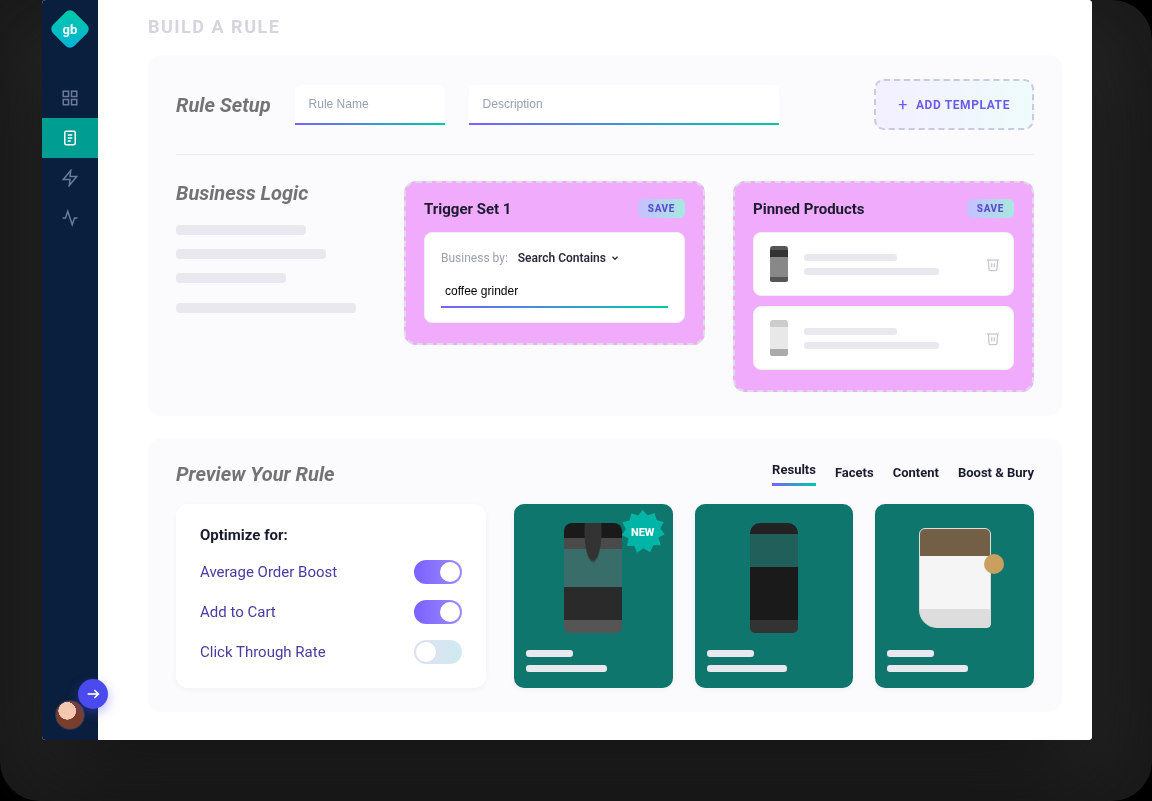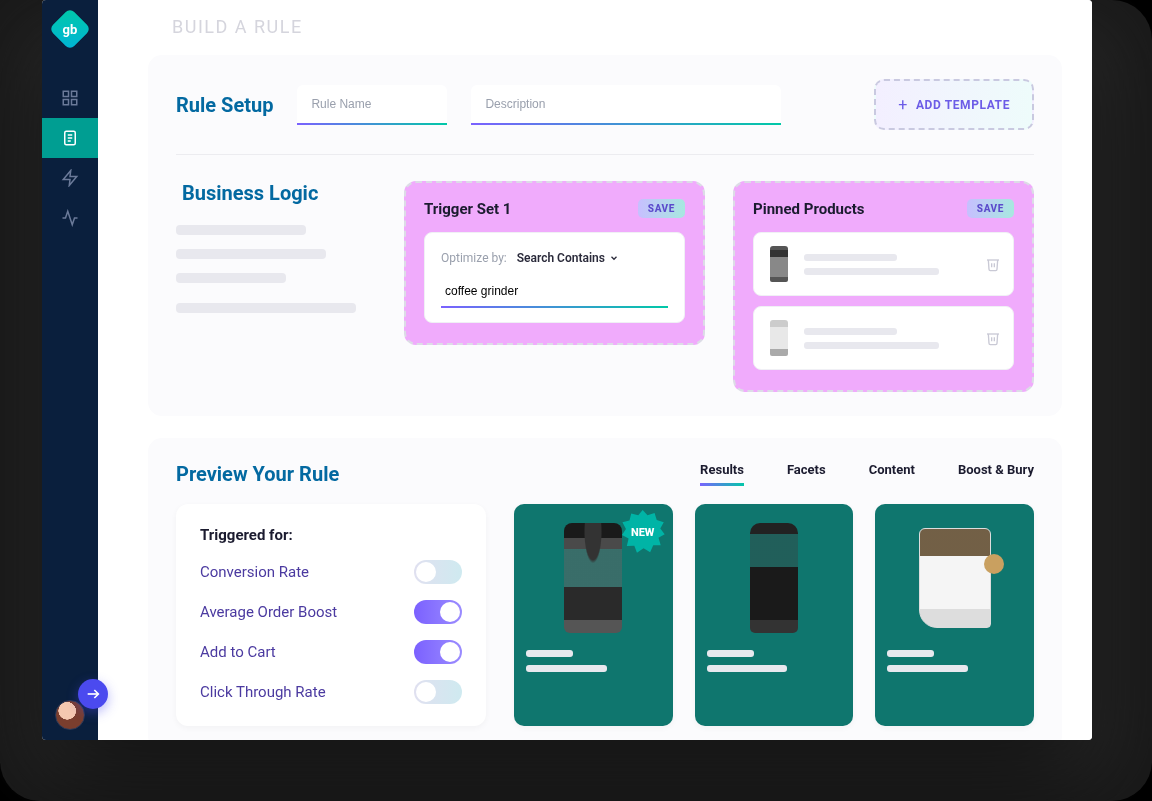--- a/index.html
+++ b/index.html
@@ -98,44 +98,44 @@
   }
   
   .main {
     flex: 1;
     background: #ffffff;
     overflow-y: auto;
     padding: 16px 30px 30px 50px;
   }
   .page-title {
     font-size: 18px;
-    font-weight: 400;
+    font-weight: 700;
     letter-spacing: 1.5px;
     color: #d5d5dd;
     margin-bottom: 18px;
-    margin-left: 24px;
   }
   .card {
     background: #fbfbfd;
     border-radius: 14px;
     padding: 24px 28px;
     margin-bottom: 22px;
   }
   .setup-row {
     display: flex;
     align-items: center;
     gap: 24px;
     padding-bottom: 24px;
     border-bottom: 1px solid #ececf0;
     margin-bottom: 26px;
   }
   .section-label {
     font-size: 20px;
     font-weight: 700;
-    color: #0369a1;
+    color: #737373;
+    font-style: italic;
   }
   .underline-input {
     flex: 0 0 auto;
     border: none;
     border-bottom: 2px solid;
     border-image: linear-gradient(90deg,#7b61ff,#00c9a7) 1;
     background: #fff;
     padding: 12px 14px;
     font-size: 12px;
     color: #222;
@@ -161,21 +161,21 @@
     cursor: pointer;
   }
   .add-template-btn .plus { font-size: 16px; font-weight: 400; }
   
   .biz-row {
     display: grid;
     grid-template-columns: 200px 1fr 1fr;
     gap: 28px;
     align-items: start;
   }
-  .biz-left .section-label { margin-bottom: 20px; display:block; font-size:20px;margin-left:6px; }
+  .biz-left .section-label { margin-bottom: 20px; display:block; font-size:20px; }
   .skel { background:#e8e8ee; border-radius:4px; height:10px; margin-bottom:14px; }
   .skel.w1{width:130px} .skel.w2{width:150px} .skel.w3{width:110px} .skel.w4{width:180px; margin-top:20px;}
   .dashed-box {
     border: 2px dashed #dcdce6;
     border-radius: 12px;
     padding: 16px 18px 20px;
     background:#f0abfc;
   }
   .dashed-head {
     display: flex;
@@ -236,21 +236,21 @@
     background: linear-gradient(#555 0 12%, #333 12% 30%, #888 30% 85%, #555 85% 100%);
     border-radius: 3px 3px 2px 2px;
   }
   .grinder-mini.light { background: linear-gradient(#ccc 0 20%, #e8e8e8 20% 80%, #aaa 80% 100%); }
   .pinned-lines { flex:1; }
   .pl1{height:7px;background:#e8e8ee;border-radius:3px;width:55%;margin-bottom:7px;}
   .pl2{height:7px;background:#e8e8ee;border-radius:3px;width:80%;}
   .trash { color:#c9c9d5; cursor:pointer; }
   
   .preview-head { display:flex; align-items:center; justify-content:space-between; margin-bottom:18px;}
-  .tabs { display:flex; gap:43px; }
+  .tabs { display:flex; gap:19px;align-items:flex-end; }
   .tab { font-size:13px; font-weight:700; color:#1b1b2f; padding-bottom:6px; cursor:pointer; }
   .tab.active { border-bottom: 3px solid; border-image: linear-gradient(90deg,#7b61ff,#00c9a7) 1; }
   .preview-body { display:grid; grid-template-columns: 310px 1fr; gap:28px; }
   .opt-panel {
     background:#fff; border-radius:12px; padding:22px 24px;
     box-shadow: 0 2px 6px rgba(0,0,0,0.04);
   }
   .opt-title{font-size:15px;font-weight:700;color:#1b1b2f;margin-bottom:16px;}
   .opt-row{display:flex;justify-content:space-between;align-items:center;margin-bottom:16px;}
   .opt-row:last-child{margin-bottom:0;}
@@ -367,21 +367,21 @@
           <div class="skel w3"></div>
           <div class="skel w4"></div>
         </div>
 
         <div class="dashed-box">
           <div class="dashed-head">
             <span class="dashed-title">Trigger Set 1</span>
             <span class="save-pill">SAVE</span>
           </div>
           <div class="inner-panel">
-            <span class="trig-label">Optimize by:</span>
+            <span class="trig-label">Business by:</span>
             <span class="trig-select">
               <span>Search Contains</span>
               <svg width="10" height="10" viewBox="0 0 24 24" stroke="currentColor" stroke-width="3" fill="none">
                   <polyline points="6 9 12 15 18 9"></polyline>
                 </svg>
             </span>
             <div class="trig-value-row">
               <input class="trig-value" value="coffee grinder" style="">
             </div>
           </div>
@@ -429,27 +429,21 @@
         <span class="section-label">Preview Your Rule</span>
         <div class="tabs">
           <div class="tab active">Results</div>
           <div class="tab">Facets</div>
           <div class="tab">Content</div>
           <div class="tab">Boost &amp; Bury</div>
         </div>
       </div>
       <div class="preview-body">
         <div class="opt-panel">
-          <div class="opt-title">Triggered for:</div>
-          <div class="opt-row">
-            <span class="opt-label">Conversion Rate</span>
-            <div class="toggle off">
-                <div class="knob"></div>
-              </div>
-          </div>
+          <div class="opt-title">Optimize for:</div>
           <div class="opt-row">
             <span class="opt-label">Average Order Boost</span>
             <div class="toggle on">
                 <div class="knob"></div>
               </div>
           </div>
           <div class="opt-row">
             <span class="opt-label">Add to Cart</span>
             <div class="toggle on">
                 <div class="knob"></div>

